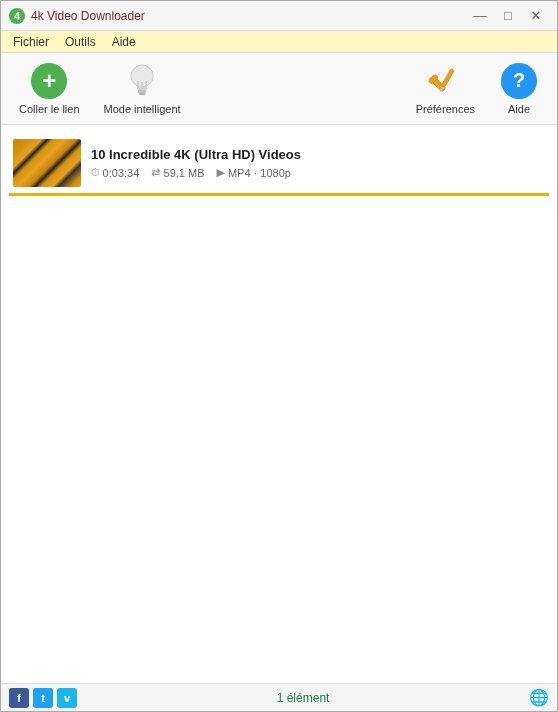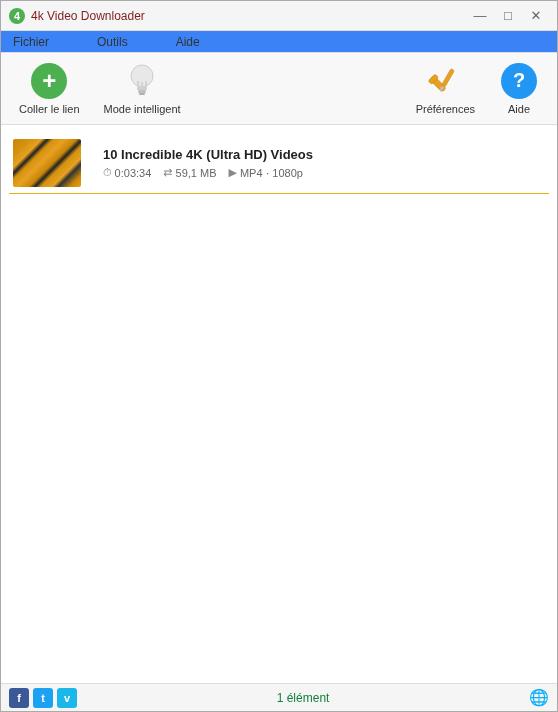--- a/index.html
+++ b/index.html
@@ -65,27 +65,26 @@
       cursor: pointer;
       font-size: 13px;
       color: #666;
       display: flex;
       align-items: center;
       justify-content: center;
     }
 
     
     .menu-bar {
-      background: #3b82f6;
+      background: #fef9c3;
       border-bottom: 1px solid #ddd;
       height: 22px;
       display: flex;
       align-items: center;
       padding: 0 4px;
-      gap: 32px;
     }
 
     .menu-item {
       padding: 2px 8px;
       font-size: 12px;
       color: #333;
       cursor: pointer;
     }
 
     
@@ -205,22 +204,22 @@
       background: #ffffff;
       overflow-y: auto;
       padding: 8px;
     }
 
     
     .download-item {
       display: flex;
       align-items: center;
       padding: 6px 4px;
-      border-bottom: 1px solid #eab308;
-      gap: 22px;
+      border-bottom: 3px solid #eab308;
+      gap: 10px;
     }
 
     .download-thumbnail {
       width: 68px;
       height: 48px;
       background: #333;
       border-radius: 2px;
       overflow: hidden;
       flex-shrink: 0;
       position: relative;

